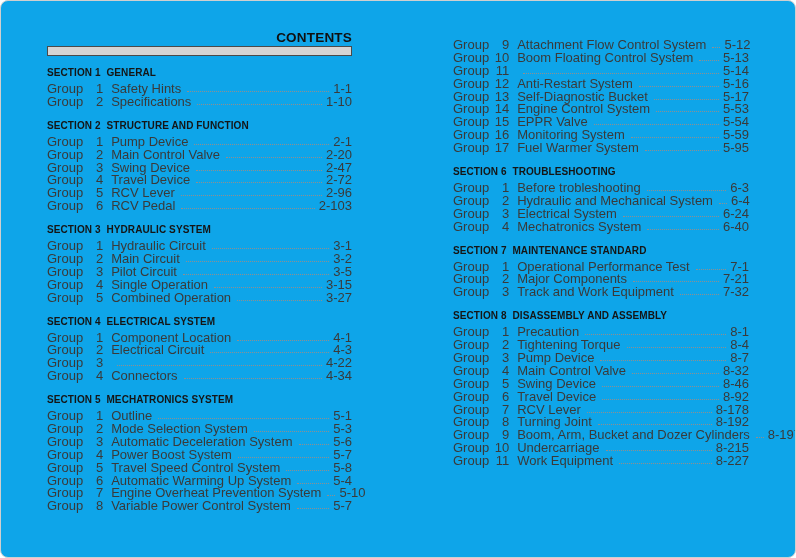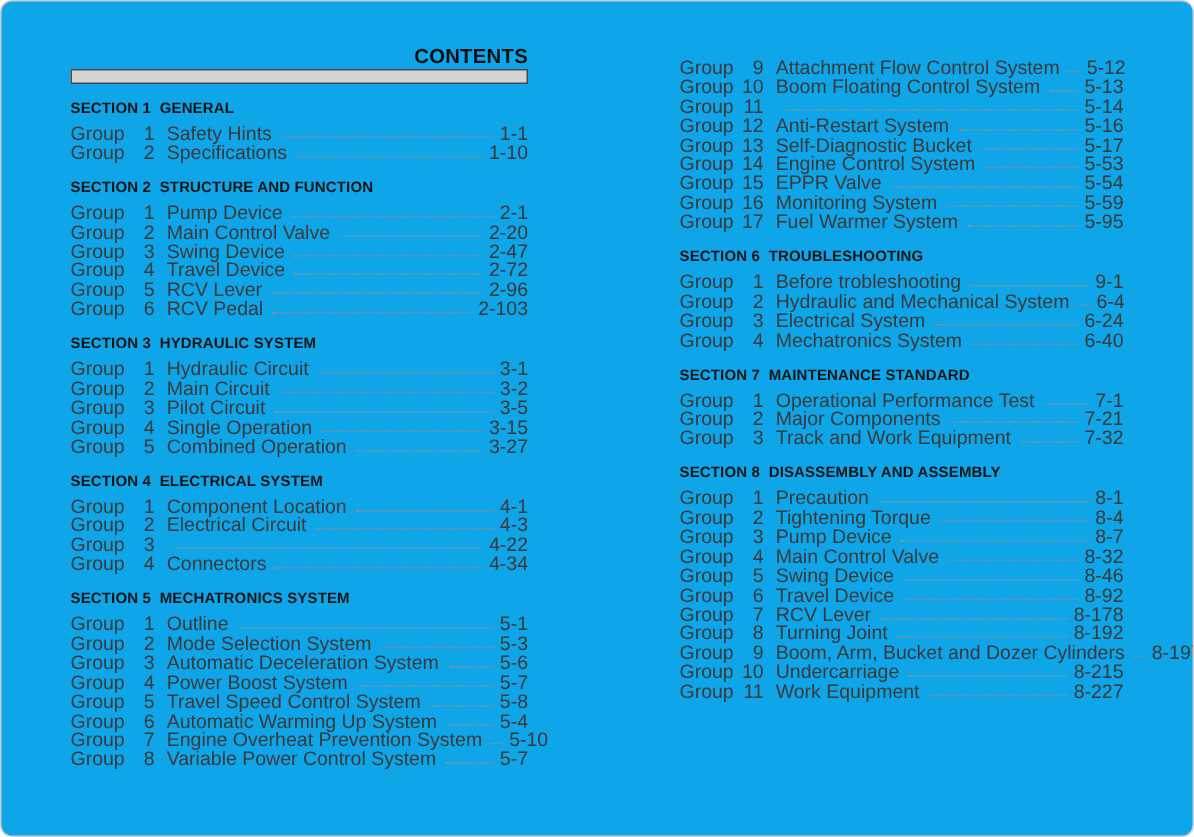--- a/index.html
+++ b/index.html
@@ -317,21 +317,21 @@
           <span class="g-title">Fuel Warmer System</span>
           <span class="leader"></span>
           <span class="g-page">5-95</span>
         </div>
         <div class="sec-heading">SECTION 6  TROUBLESHOOTING</div>
         <div class="toc-row">
           <span class="g-prefix">Group</span>
           <span class="g-num">1</span>
           <span class="g-title">Before trobleshooting</span>
           <span class="leader"></span>
-          <span class="g-page">9-1</span>
+          <span class="g-page">6-3</span>
         </div>
         <div class="toc-row">
           <span class="g-prefix">Group</span>
           <span class="g-num">2</span>
           <span class="g-title">Hydraulic and Mechanical System</span>
           <span class="leader"></span>
           <span class="g-page">6-4</span>
         </div>
         <div class="toc-row">
           <span class="g-prefix">Group</span>

